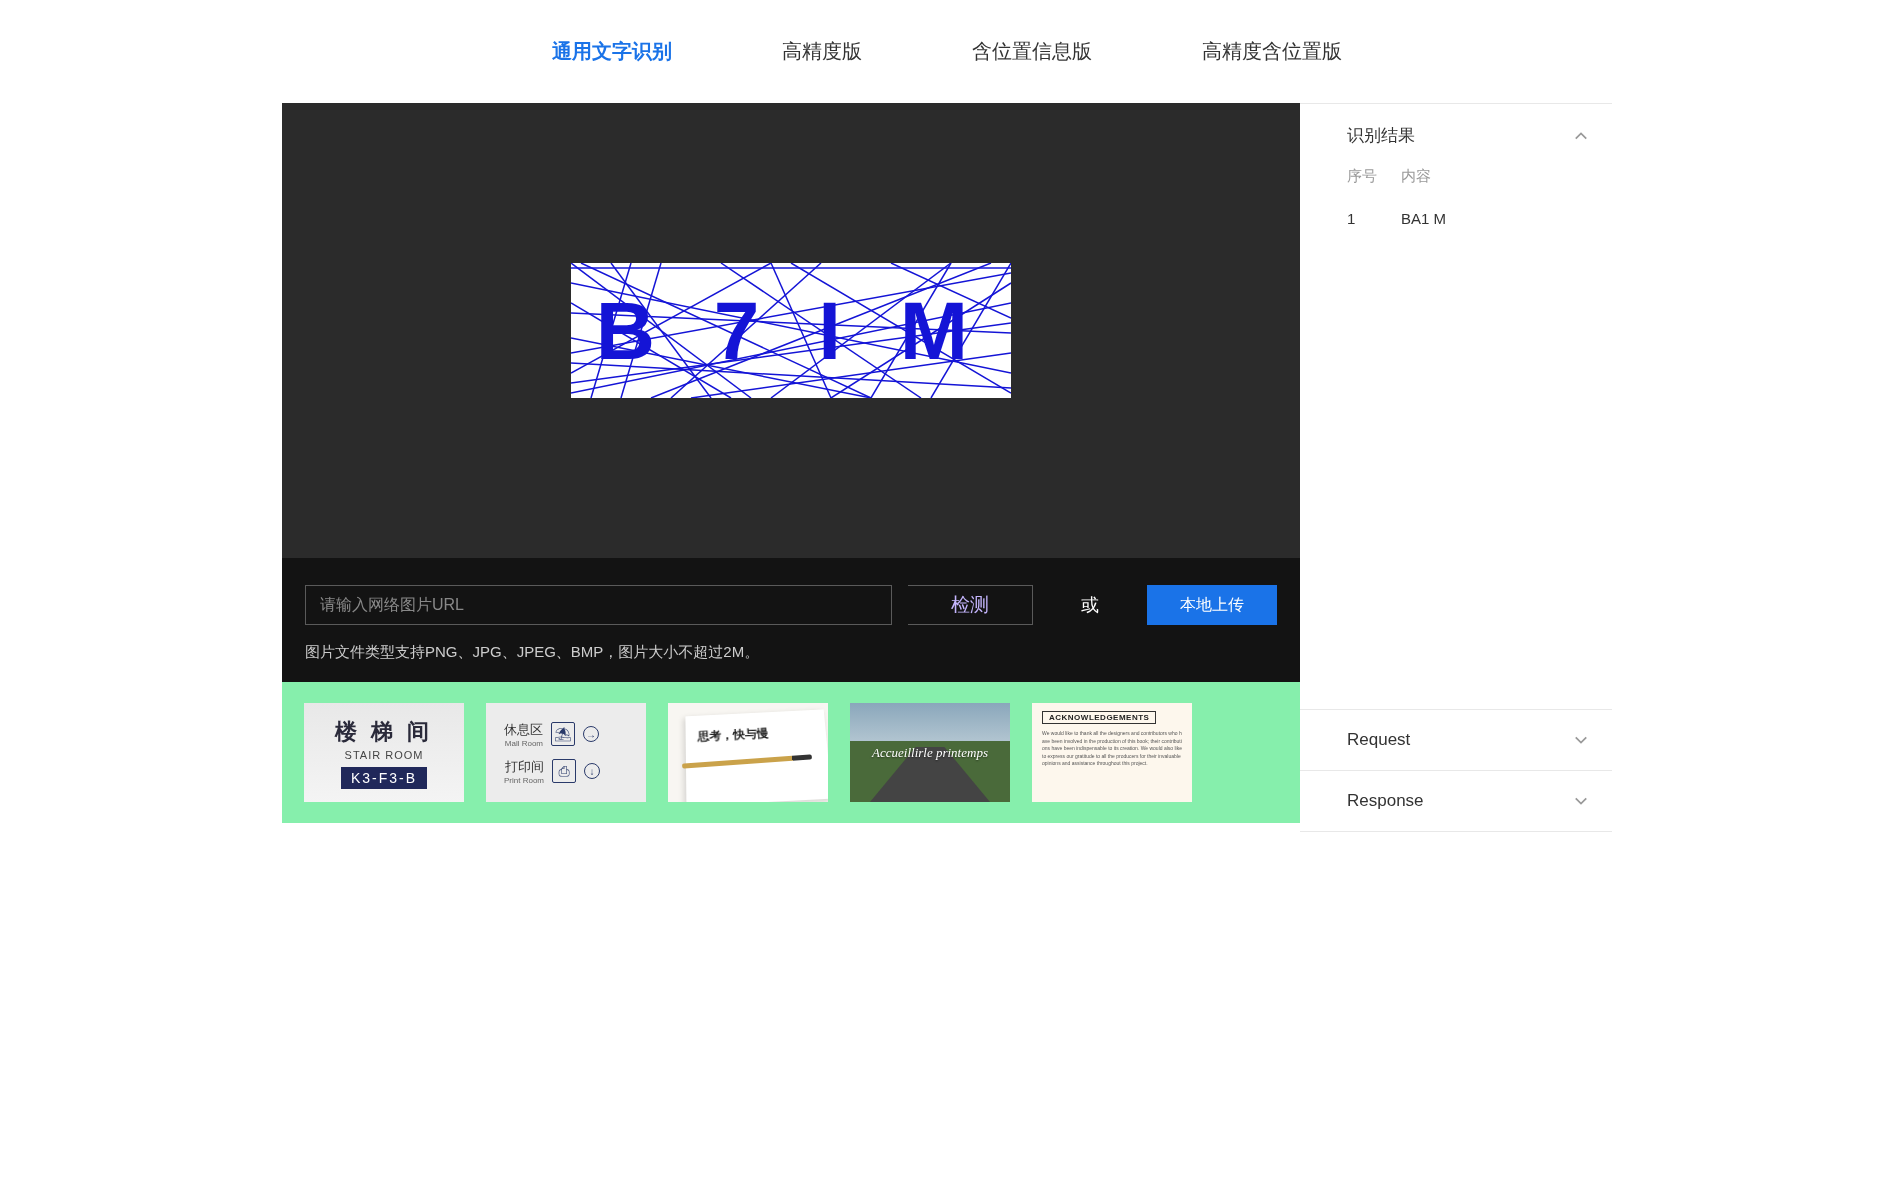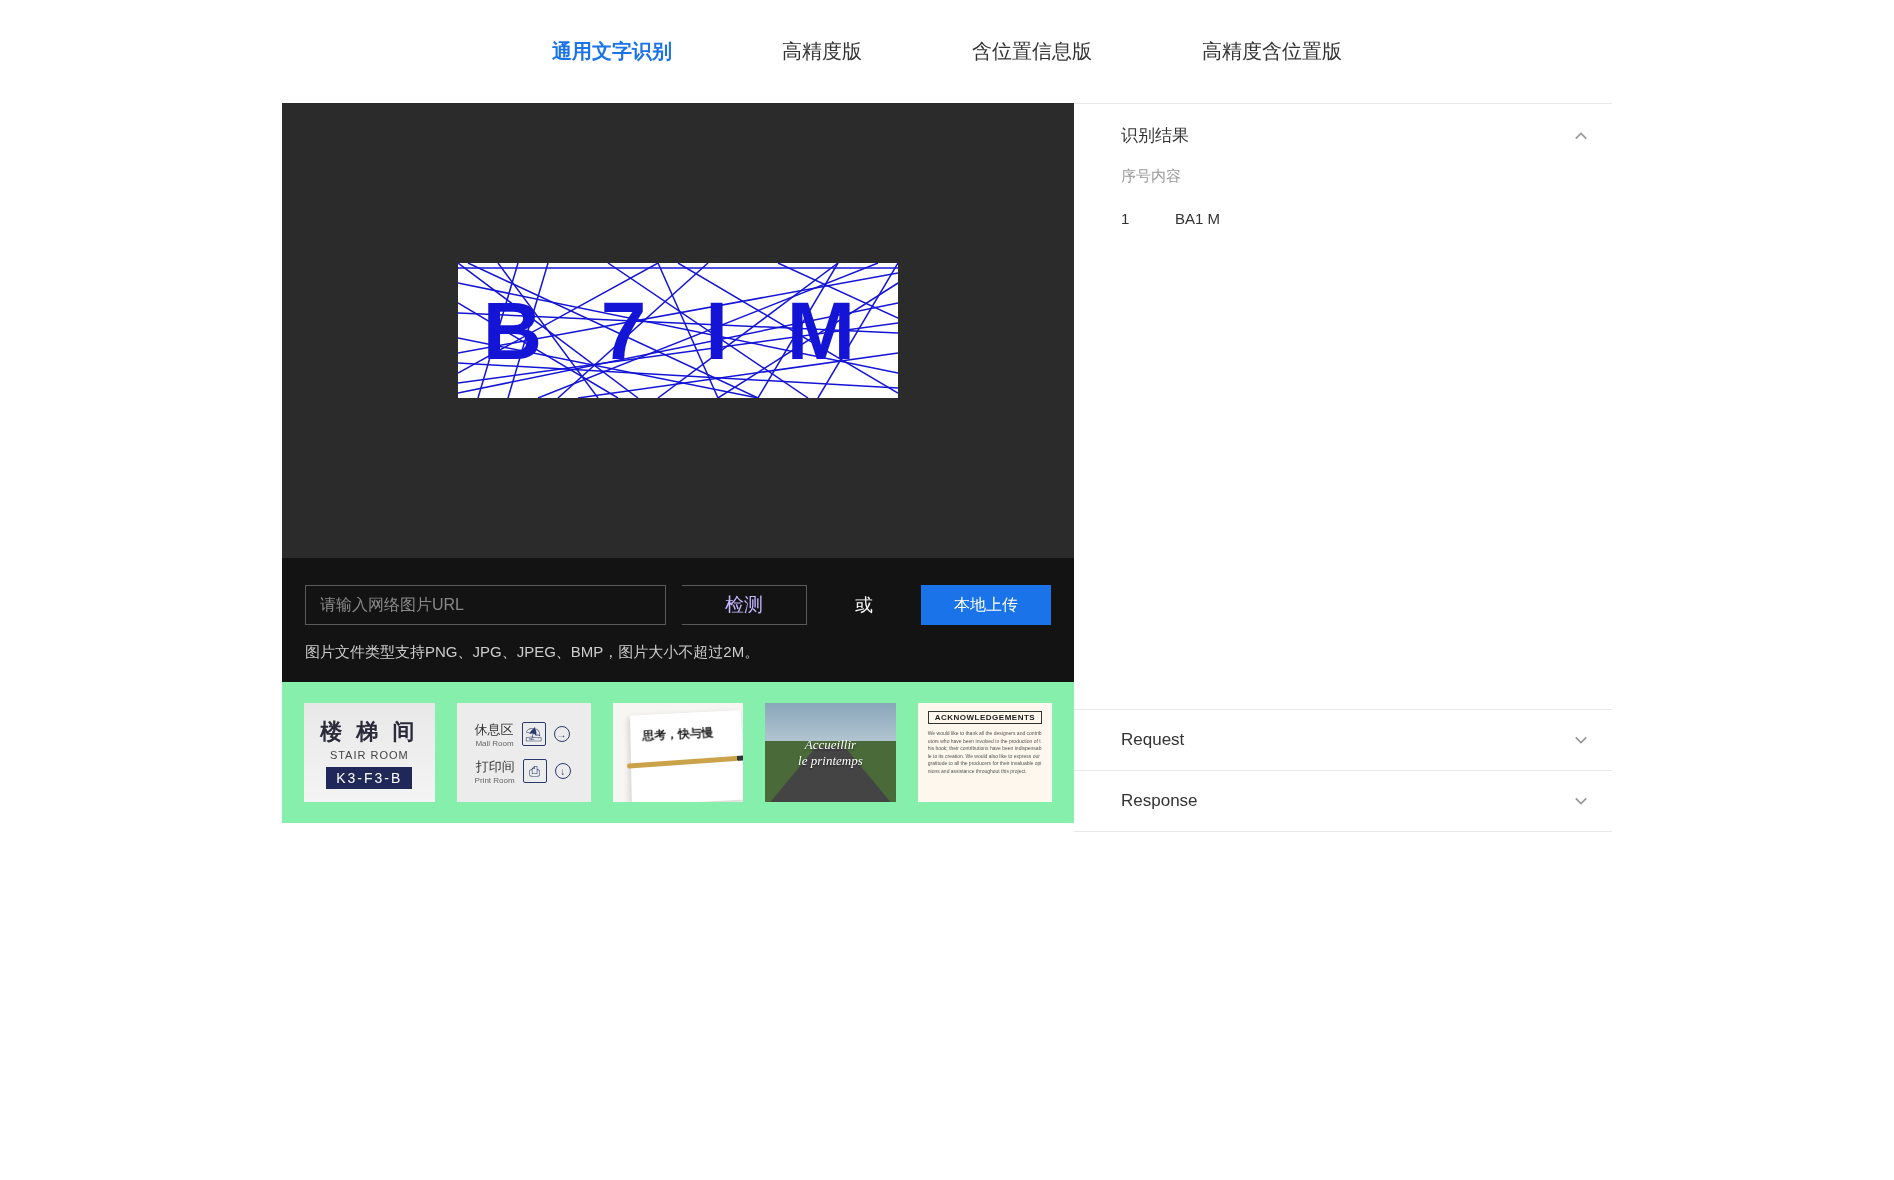--- a/index.html
+++ b/index.html
@@ -6,21 +6,21 @@
 body { font-family:"Microsoft YaHei","PingFang SC",Arial,sans-serif; background:#fff; color:#333; width:1894px; }
 .outer { width:1330px; margin:0 auto; padding-bottom:40px; }
 
 
 .tabs { display:flex; justify-content:center; gap:110px; height:103px; align-items:center; }
 .tab { font-size:20px; color:#333; cursor:pointer; }
 .tab.active { color:#1a73e8; font-weight:600; }
 
 
 .main-row { display:flex; gap:0; }
-.left-col { width:792px; }
+.left-col { width:1018px; }
 .right-col { flex:1; border-top:1px solid #e8e8e8; }
 
 
 .preview { background:#2b2b2b; height:455px; display:flex; align-items:center; justify-content:center; }
 .captcha-box { background:#fff; width:440px; height:135px; position:relative; overflow:hidden; }
 .captcha-text { position:absolute; inset:0; display:flex; align-items:center; justify-content:center; font-family:Arial,sans-serif; font-size:82px; font-weight:700; color:#1414d6; letter-spacing:18px; z-index:2; }
 .captcha-noise { position:absolute; inset:0; }
 .captcha-noise line { stroke:#1414d6; stroke-width:1.5; }
 
 
@@ -52,34 +52,34 @@
 
 .t3 { background:#f8f6f2; position:relative; }
 .t3-page { position:absolute; left:18px; top:8px; right:0; bottom:0; background:#fff; transform:perspective(300px) rotateX(10deg) rotateZ(-3deg); box-shadow:-2px 2px 6px rgba(0,0,0,.15); padding:14px 12px; }
 .t3-title { font-size:12px; font-weight:700; color:#222; }
 .t3-pencil { position:absolute; left:14px; top:56px; width:130px; height:5px; background:linear-gradient(90deg,#caa24a 0%,#caa24a 85%,#333 85%,#333 100%); transform:rotate(-4deg); border-radius:2px; }
 
 .t4 { position:relative; }
 .t4-sky { position:absolute; inset:0; height:58%; background:linear-gradient(#8aa7bb,#c5d3db); }
 .t4-grass { position:absolute; top:38%; left:0; right:0; bottom:0; background:#4a6a3a; }
 .t4-road { position:absolute; left:50%; bottom:0; width:120px; height:55px; background:#444; transform:translateX(-50%); clip-path:polygon(38% 0,62% 0,100% 100%,0 100%); }
-.t4-txt { position:absolute; inset:0; display:flex; flex-direction:column; align-items:center; justify-content:center; color:#fff; font-style:italic; font-family:Georgia,serif; font-size:13px; text-shadow:0 1px 2px rgba(0,0,0,.5); }
+.t4-txt { position:absolute; inset:0; display:flex; flex-direction:row; align-items:center; justify-content:center; color:#fff; font-style:italic; font-family:Georgia,serif; font-size:13px; text-shadow:0 1px 2px rgba(0,0,0,.5); }
 
 .t5 { background:#fdf7ed; padding:8px 10px; }
 .t5-head { border:1px solid #333; display:inline-block; padding:1px 6px; font-size:8px; font-weight:700; letter-spacing:.5px; color:#222; }
 .t5-body { margin-top:6px; font-size:5px; line-height:1.5; color:#555; word-break:break-all; }
 
 
 .panel { border-bottom:1px solid #e8e8e8;padding-left:23px; }
 .panel-head { display:flex; align-items:center; justify-content:space-between; padding:20px 24px; cursor:pointer; }
 .panel-title { font-size:17px; color:#333; }
 .chev { width:14px; height:14px; }
 .chev svg { width:100%; height:100%; stroke:#999; fill:none; stroke-width:2; }
 .panel-body { padding:0 24px 24px; }
-.tbl-head { display:flex; font-size:15px; color:#999; margin-bottom:16px; }
+.tbl-head { display:flex; gap:24px; font-size:15px; color:#999; margin-bottom:16px; }
 .tbl-head .col1 { width:30px; }
 .tbl-row { display:flex; gap:24px; font-size:15px; color:#333; padding:8px 0; }
 .tbl-row .col1 { width:30px; }
 .spacer { height:450px; }
 </style>
 </head>
 <body>
 
 <div class="outer">
 

